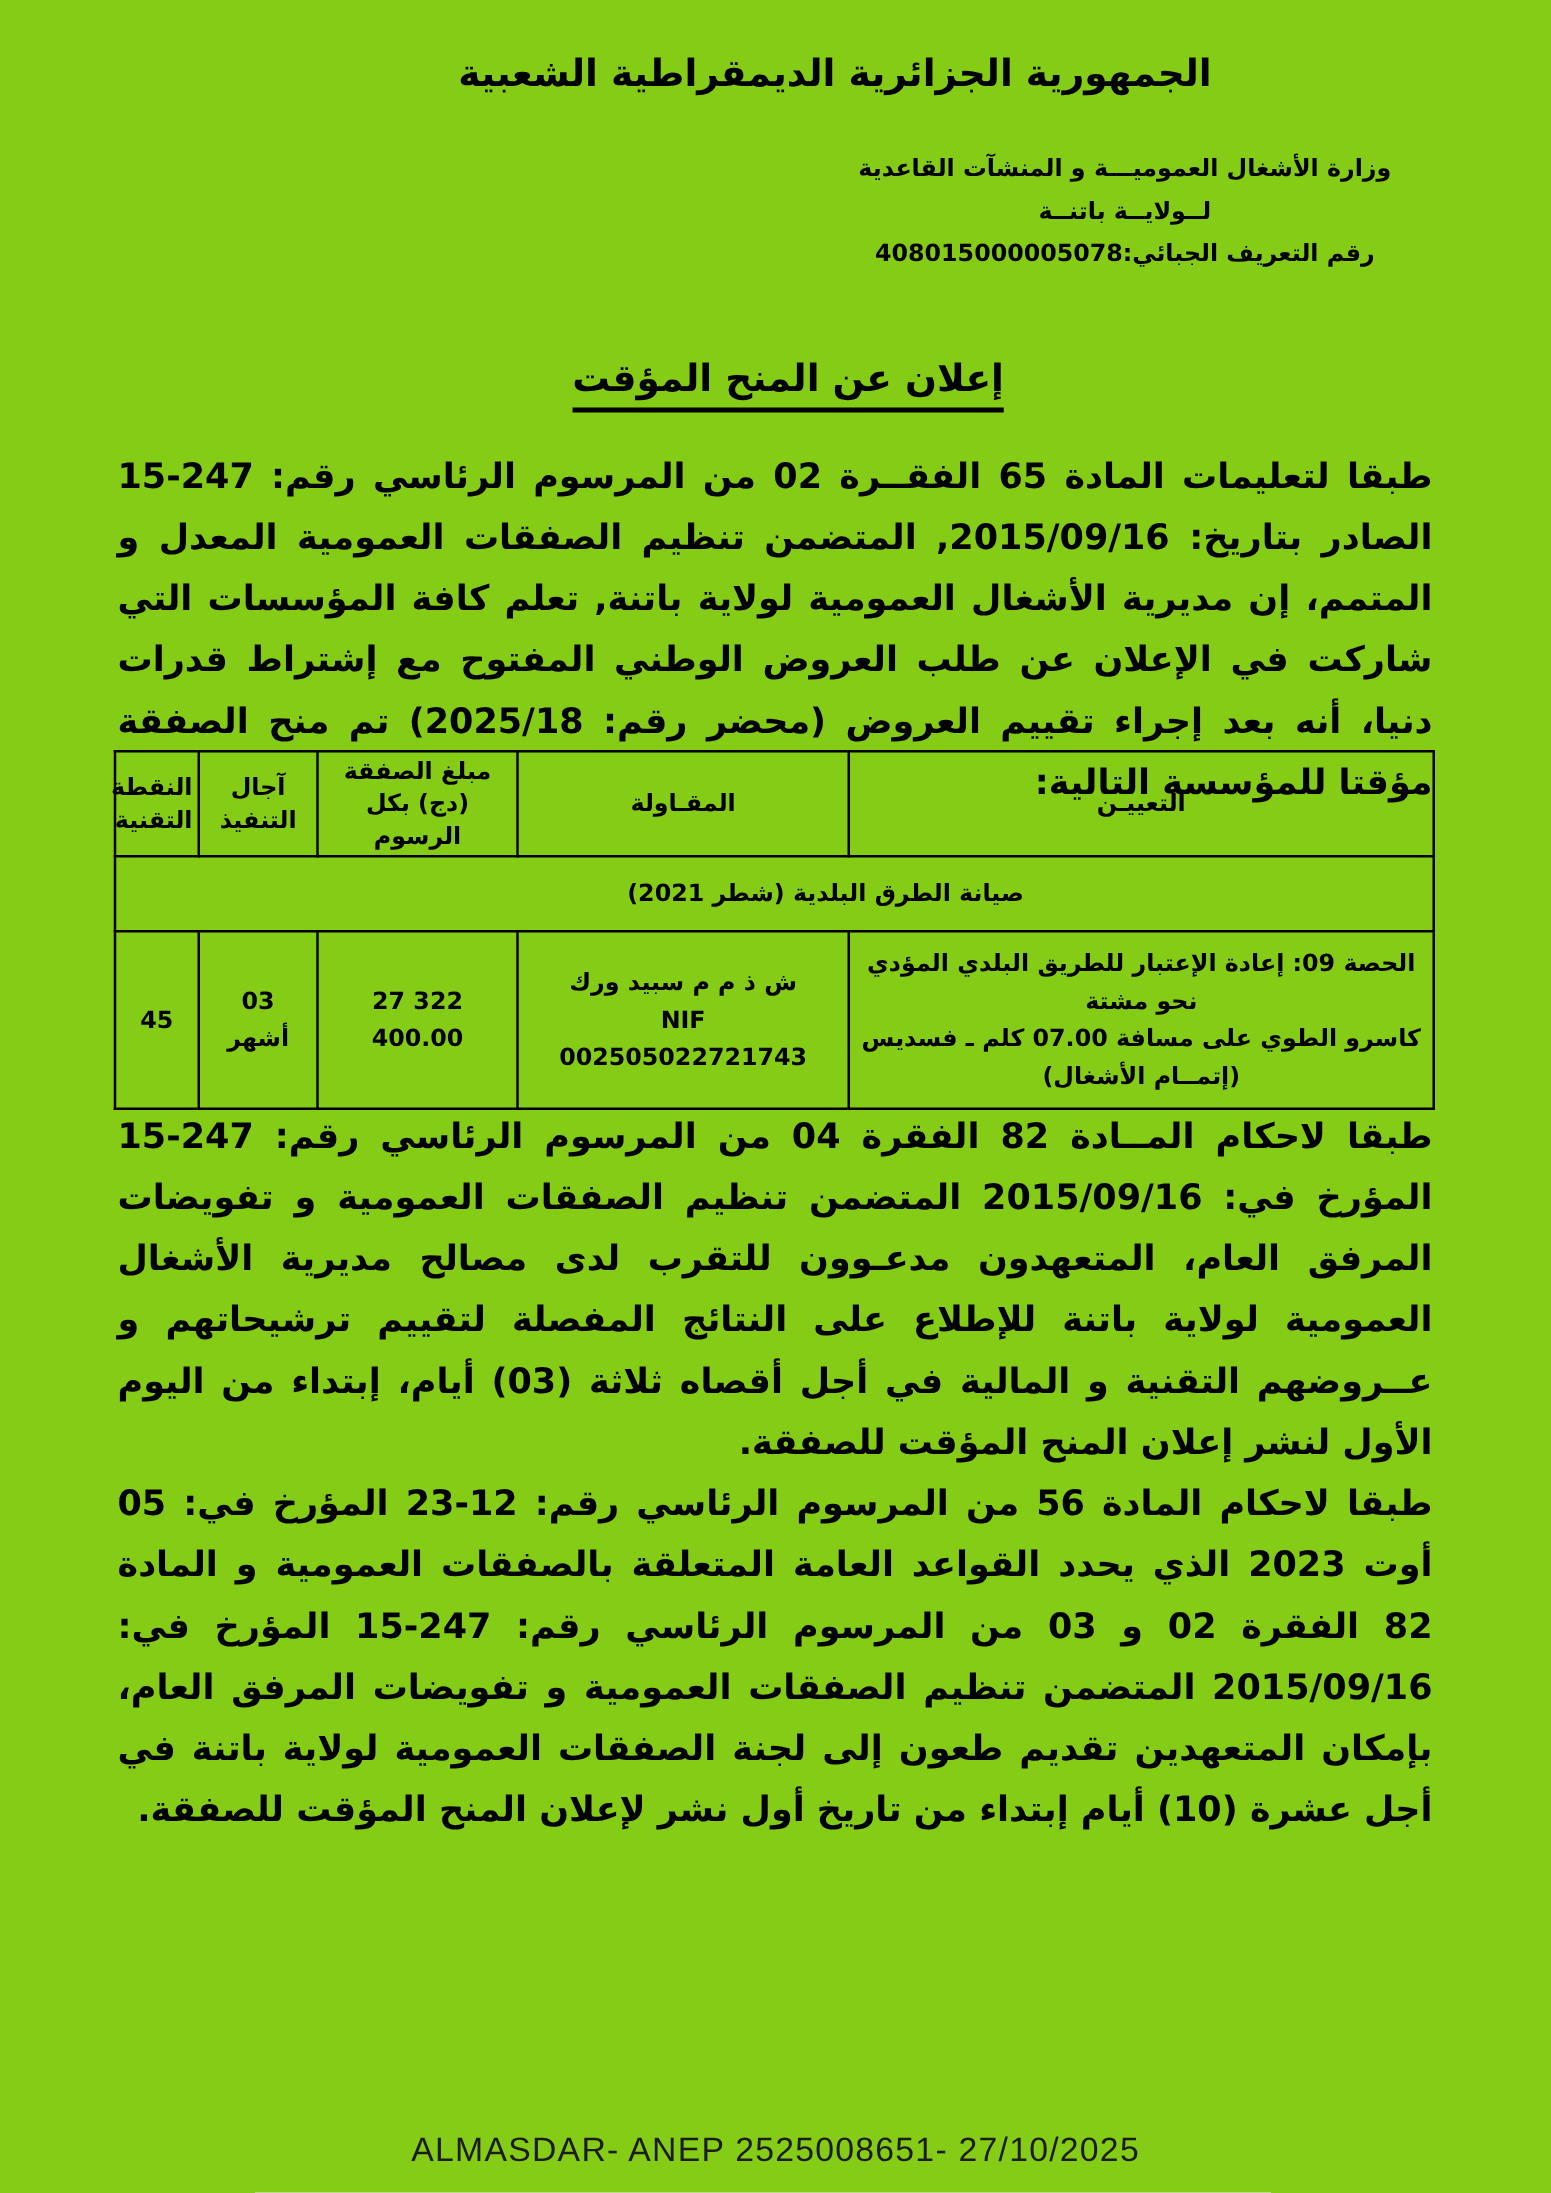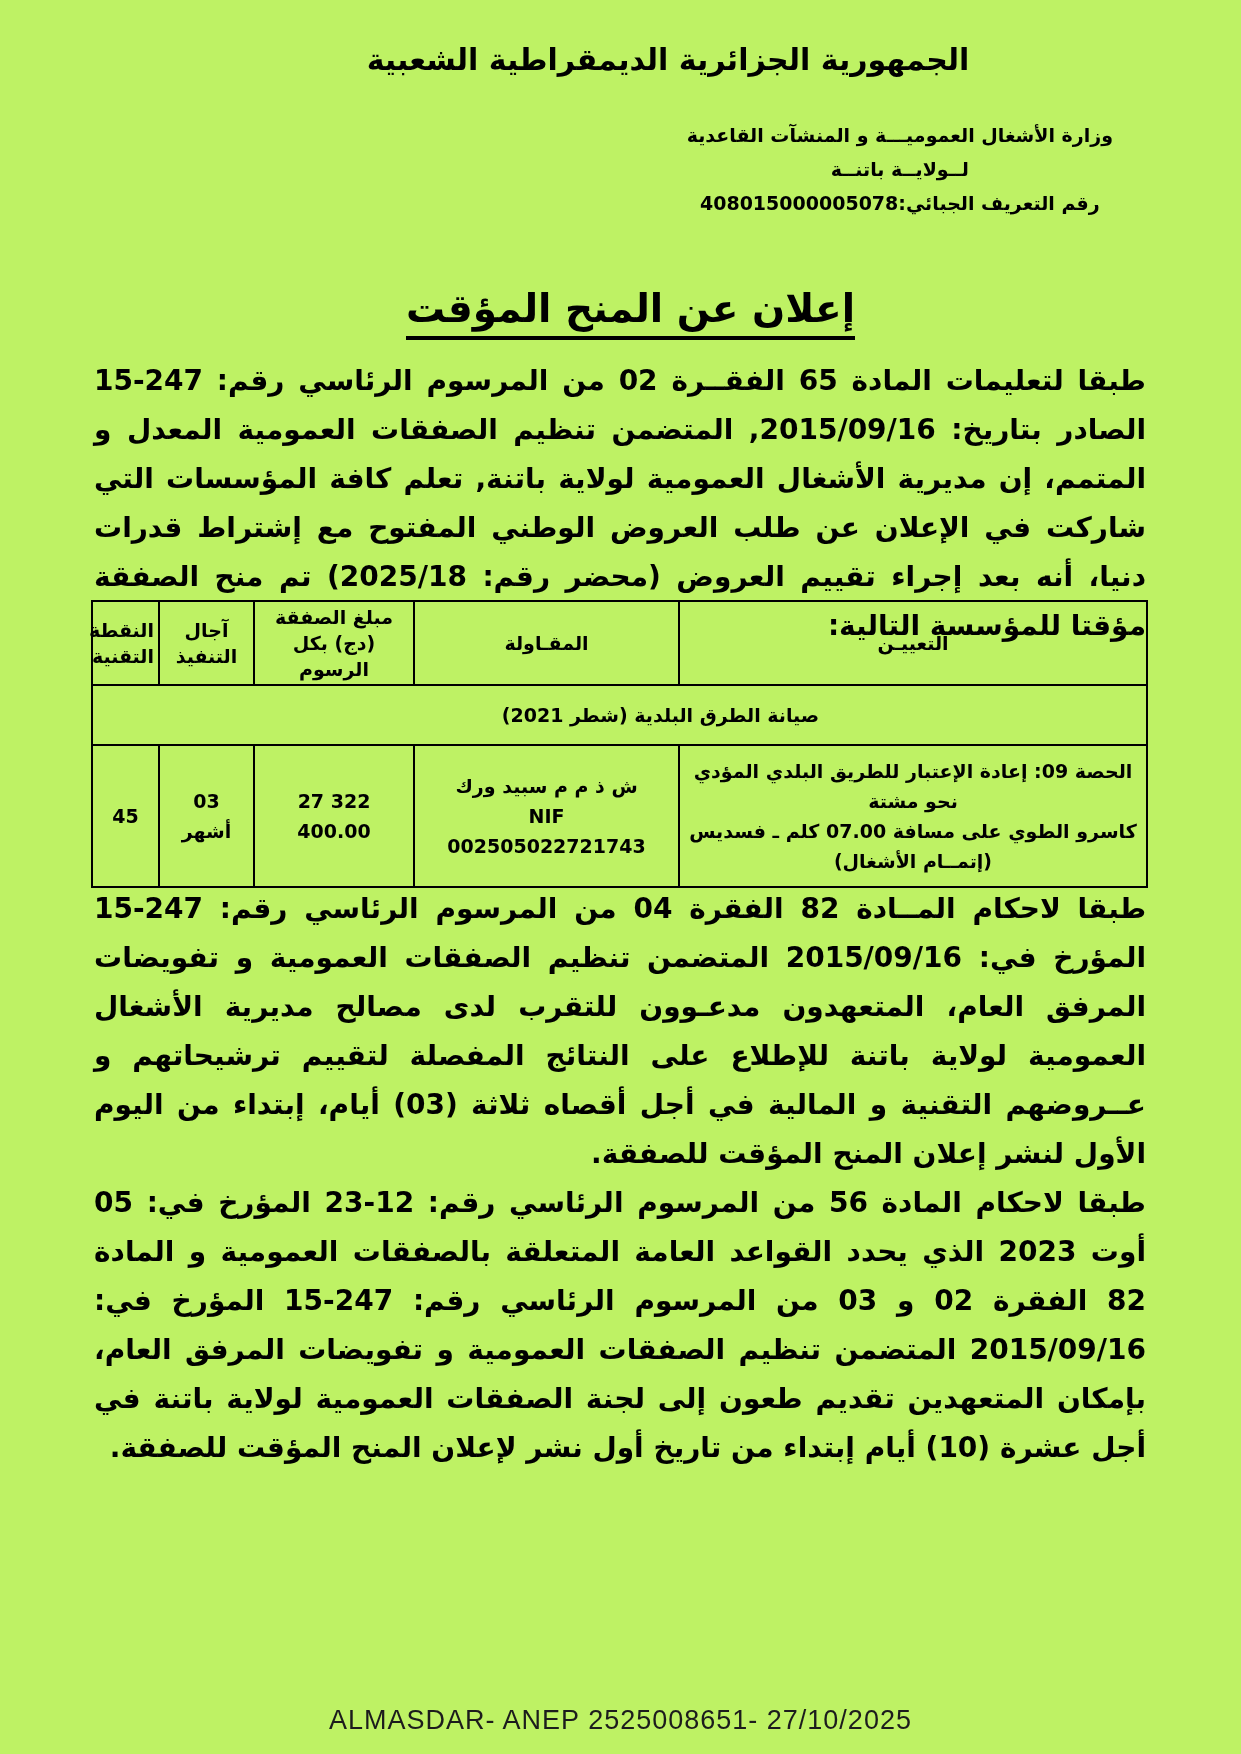--- a/index.html
+++ b/index.html
@@ -1,21 +1,21 @@
 <!DOCTYPE html>
 <html lang="ar"><head>
 <meta charset="utf-8">
 <style>
   html, body { margin: 0; padding: 0; background: #e8e8e8; }
   .page {
     position: relative;
     width: 1241px;
     height: 1754px;
     margin: 0 auto;
-    background: #bef264;
+    background: #84cc16;
     direction: rtl;
     font-family: "DejaVu Sans", sans-serif;
     color: #000;
     overflow: hidden;
   }
   .republic-title {
     position: absolute;
     top: 42px; right: 0; left: 0;
     padding-left: 95px;
     text-align: center;
@@ -32,21 +32,21 @@
     line-height: 34px;
   }
   .doc-title-wrap {
     position: absolute;
     top: 286px; right: 0; left: 0;
     padding-left: 20px;
     text-align: center;
   }
   .doc-title {
     display: inline-block;
-    font-size: 39px;
+    font-size: 30px;
     font-weight: 700;
     border-bottom: 4px solid #000;
     padding-bottom: 5px;
   }
   .body-text {
     font-size: 28px;
     font-weight: 700;
     line-height: 49px;
     text-align: justify;
   }

